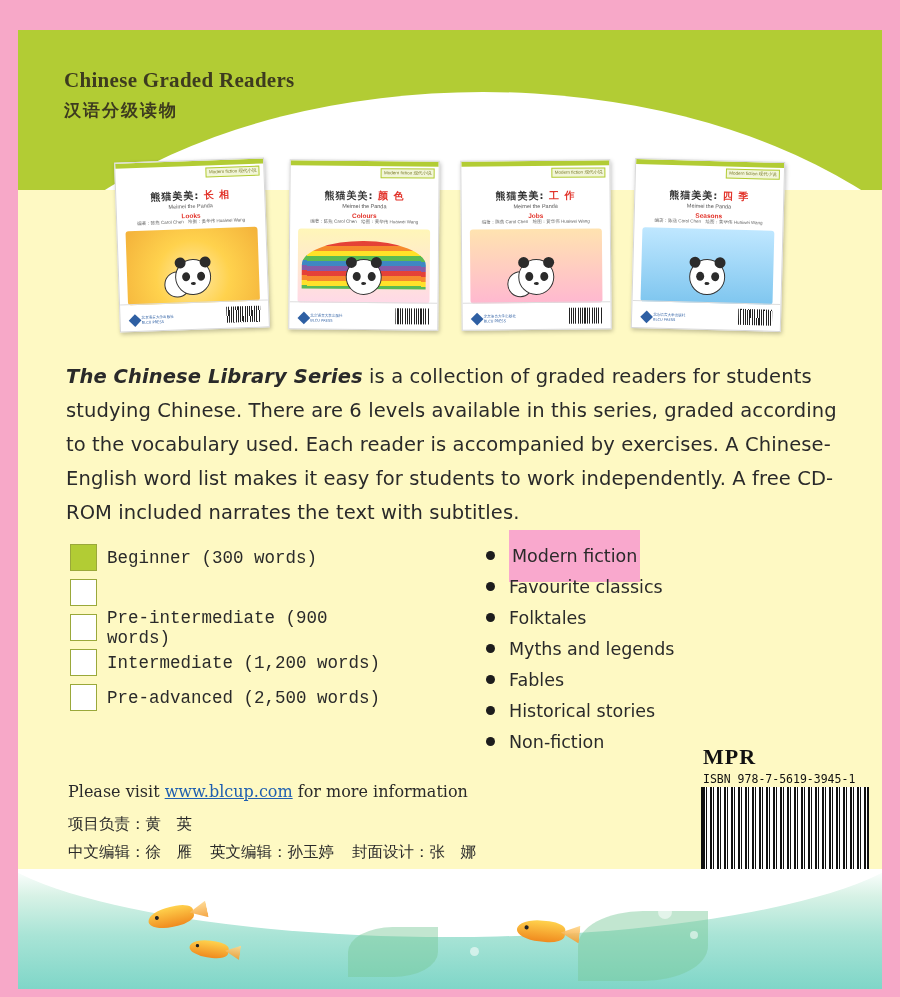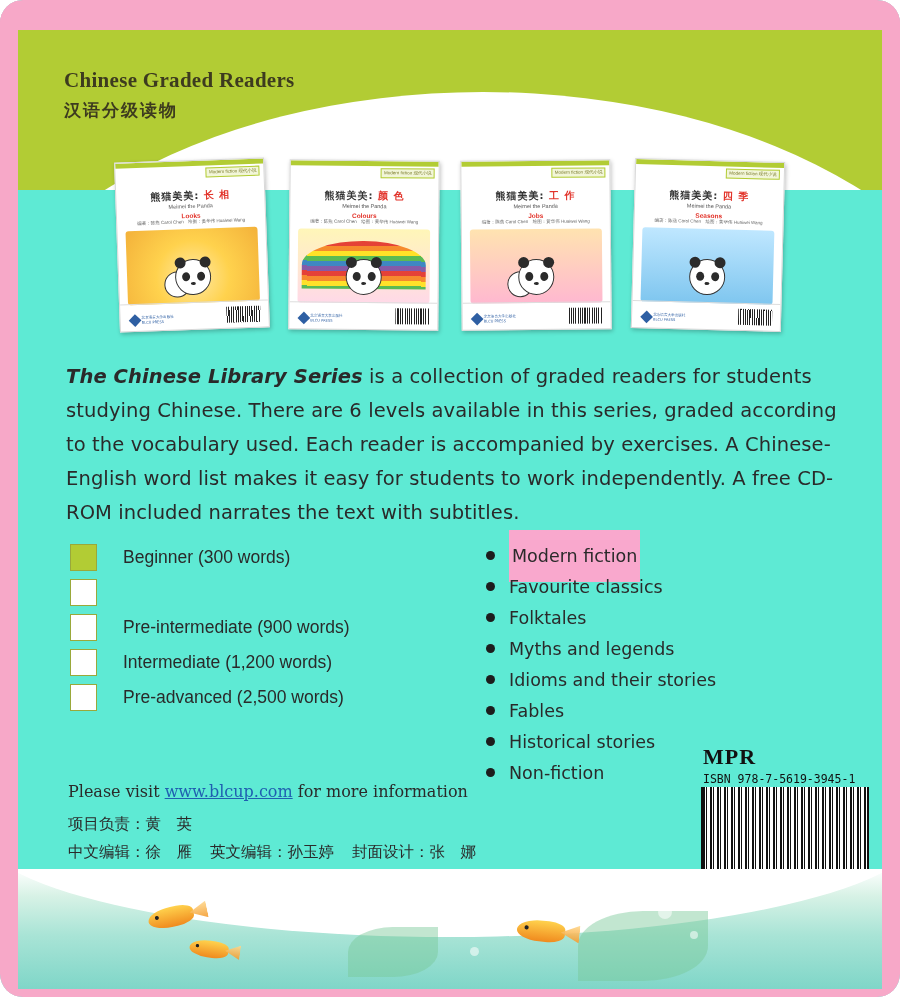--- a/index.html
+++ b/index.html
@@ -10,23 +10,22 @@
   body {
     width: 900px;
     height: 997px;
     font-family: "Liberation Sans", sans-serif;
     overflow: hidden;
   }
   .page {
     position: relative;
     width: 900px;
     height: 997px;
-    background: #5eead4;
+    background: #fef9c3;
     overflow: hidden;
-    border-radius: 23px;
   }
   
   .frame-top {
     position: absolute;
     left: 0; top: 0;
     width: 900px; height: 30px;
     background: #f7a8c8;
   }
   .frame-bottom {
     position: absolute;
@@ -272,22 +271,22 @@
   }
   .level-box {
     width: 27px; height: 27px;
     border: 1px solid #9aa83a;
     background: #ffffff;
     box-sizing: border-box;
     flex: 0 0 auto;
   }
   .level-box.active { background: #b2cc34; }
   .level-label {
-    margin-left: 26px;
-    font-family: Liberation Sans, sans-serif;
+    margin-left: 10px;
+    font-family: Liberation Mono, monospace;
     font-size: 17.5px;
     color: #2a2a2a;
   }
   
   .genres {
     position: absolute;
     left: 486px; top: 540px;
     width: 340px;
   }
   .genre-row {
@@ -638,24 +637,20 @@
     <div class="genre-row">
       <div class="bullet"></div>
       <div class="genre-label">Folktales</div>
     </div>
     <div class="genre-row">
       <div class="bullet"></div>
       <div class="genre-label">Myths and legends</div>
     </div>
     <div class="genre-row">
       <div class="bullet"></div>
-      <div class="genre-label">Idioms and their stories</div>
-    </div>
-    <div class="genre-row">
-      <div class="bullet"></div>
       <div class="genre-label">Fables</div>
     </div>
     <div class="genre-row">
       <div class="bullet"></div>
       <div class="genre-label">Historical stories</div>
     </div>
     <div class="genre-row">
       <div class="bullet"></div>
       <div class="genre-label">Non-fiction</div>
     </div>

